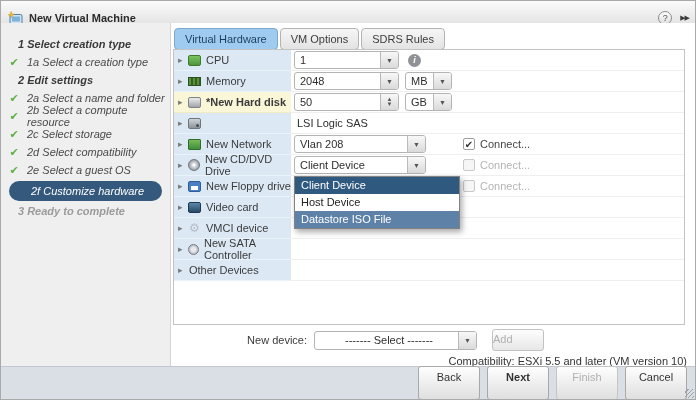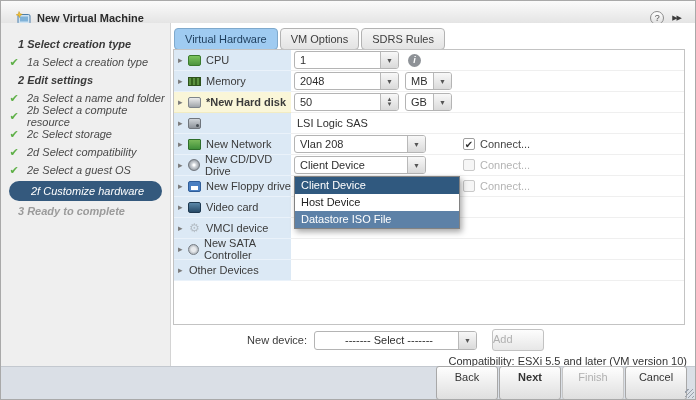--- a/index.html
+++ b/index.html
@@ -2,21 +2,21 @@
 <html><head>
 <meta charset="utf-8">
 <style>
   html,body{margin:0;padding:0;background:#fff;}
   body{font-family:"Liberation Sans","DejaVu Sans",sans-serif;font-size:11px;color:#3b3b3b;}
   .window{position:relative;width:696px;height:400px;overflow:hidden;background:#fff;
           border:1px solid #a9a9a9;box-sizing:border-box;}
   
   .titlebar{position:absolute;top:0;left:0;right:0;height:34px;
     background:linear-gradient(#fbfbfb,#d9d9d9);border-bottom:1px solid #b3b3b3;
-    display:flex;align-items:center;padding:0 14px;box-sizing:border-box;}
+    display:flex;align-items:center;padding:0 6px;box-sizing:border-box;}
   .titlebar .ttl{font-weight:bold;color:#2b2b2b;margin-left:6px;flex:1;}
   .helpbtn{width:14px;height:14px;border:1px solid #8d8d8d;border-radius:50%;
     background:linear-gradient(#fff,#ddd);color:#555;font-size:9px;line-height:13px;
     text-align:center;margin-right:8px;box-sizing:border-box;cursor:pointer;}
   .collapsebtn{color:#3c3c3c;font-size:7px;letter-spacing:-1px;cursor:pointer;}
   
   .sidebar{position:absolute;top:22px;left:0;width:170px;bottom:33px;background:#efefef;
     border-right:1px solid #d4d4d4;box-sizing:border-box;padding-top:12px;}
   .step{height:18px;display:flex;align-items:center;color:#4a4a4a;font-style:italic;}
   .step .chk{width:26px;text-align:center;color:#5fb048;font-weight:bold;font-size:11px;flex:none;}
@@ -82,21 +82,21 @@
   .nd-label{width:96px;text-align:right;flex:none;color:#3b3b3b;}
   .nd-combo{width:163px;margin-left:7px;height:19px;}
   .nd-combo .cval{text-align:center;}
   .addbtn{margin-left:15px;width:50px;height:20px;border:1px solid #c2c2c2;border-radius:3px;
     background:linear-gradient(#fdfdfd,#e7e7e7);color:#b0b0b0;text-align:left;line-height:19px;}
   .compat{position:absolute;top:332px;right:8px;color:#333;}
   
   .footer{position:absolute;left:0;right:0;bottom:0;height:33px;background:#dadfe6;
     border-top:1px solid #c3c8cf;display:flex;align-items:center;justify-content:flex-end;
     padding-right:8px;box-sizing:border-box;}
-  .fbtn{min-width:62px;height:34px;margin-left:1px;border:1px solid #a8a8a8;border-radius:3px;
+  .fbtn{min-width:62px;height:34px;margin-left:7px;border:1px solid #a8a8a8;border-radius:3px;
     background:linear-gradient(#fefefe,#dfdfdf);color:#333;text-align:center;line-height:21px;
     box-sizing:border-box;padding:0 10px;cursor:pointer;}
   .fbtn.em{font-weight:bold;}
   .fbtn.dis{color:#b0b0b0;border-color:#c5c5c5;cursor:default;}
   .grip{position:absolute;right:1px;bottom:1px;width:9px;height:9px;
     background:repeating-linear-gradient(135deg,transparent 0 2px,#9aa1ab 2px 3px);}
 </style>
 </head>
 <body>
 

